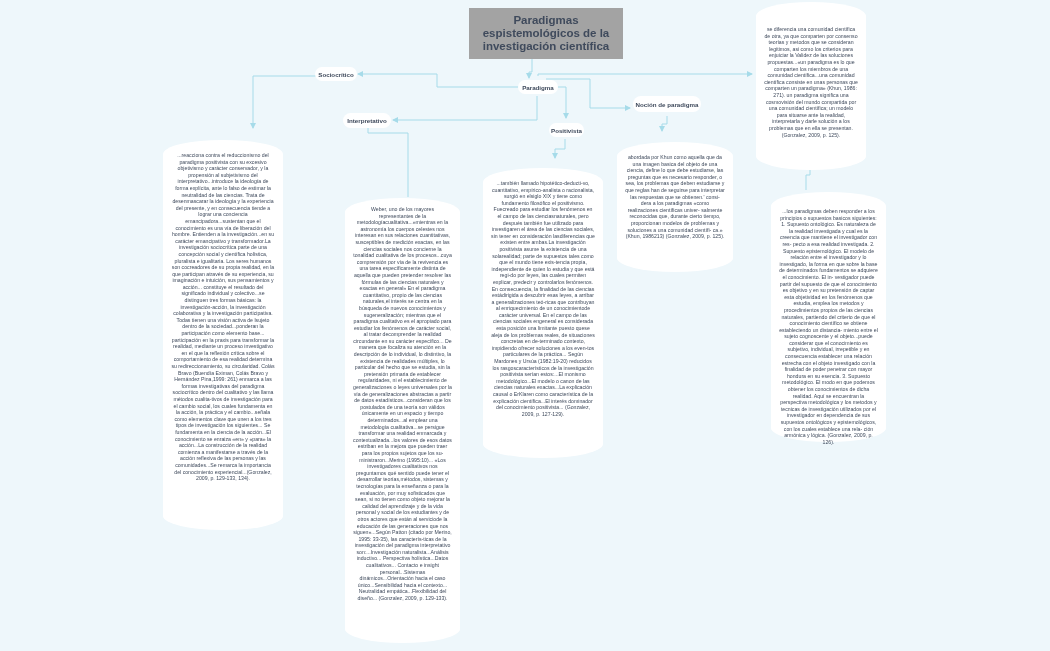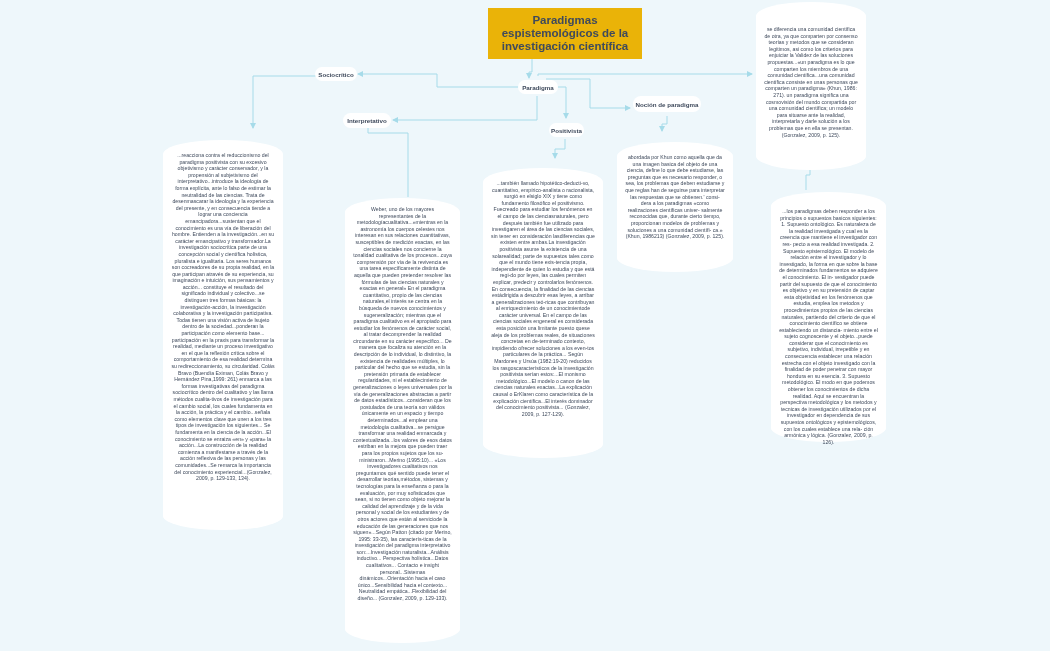--- a/index.html
+++ b/index.html
@@ -6,24 +6,23 @@
   body {
     width: 1050px; height: 651px; overflow: hidden; position: relative;
     background: #eef7fb;
     font-family: "Liberation Sans", "DejaVu Sans", sans-serif;
     color: #3f4a5c;
   }
   #canvas { position: absolute; left: 0; top: 0; width: 1050px; height: 651px; }
   svg.links { position: absolute; left: 0; top: 0; width: 1050px; height: 651px; pointer-events: none; }
   .title-box {
     position: absolute; left: 469px; top: 8px; width: 154px; height: 51px;
-    background: #eab308; display: flex; align-items: center; justify-content: center;
+    background: #a3a3a3; display: flex; align-items: center; justify-content: center;
     text-align: center; font-weight: bold; font-size: 11.5px; line-height: 13px; color: #3f4a5c;
     cursor: pointer;
-    margin-left: 19px;
   }
   .pill {
     position: absolute; background: #ffffff; border-radius: 10px;
     font-size: 6.2px; color: #3f4a5c; display: flex; align-items: center; justify-content: center;
     white-space: nowrap; cursor: pointer; font-weight: bold;
   }
   .card {
     position: absolute; background: #ffffff;
     font-size: 5.2px; line-height: 6.6px; text-align: center; color: #3f4a5c;
     box-sizing: border-box; cursor: pointer;

